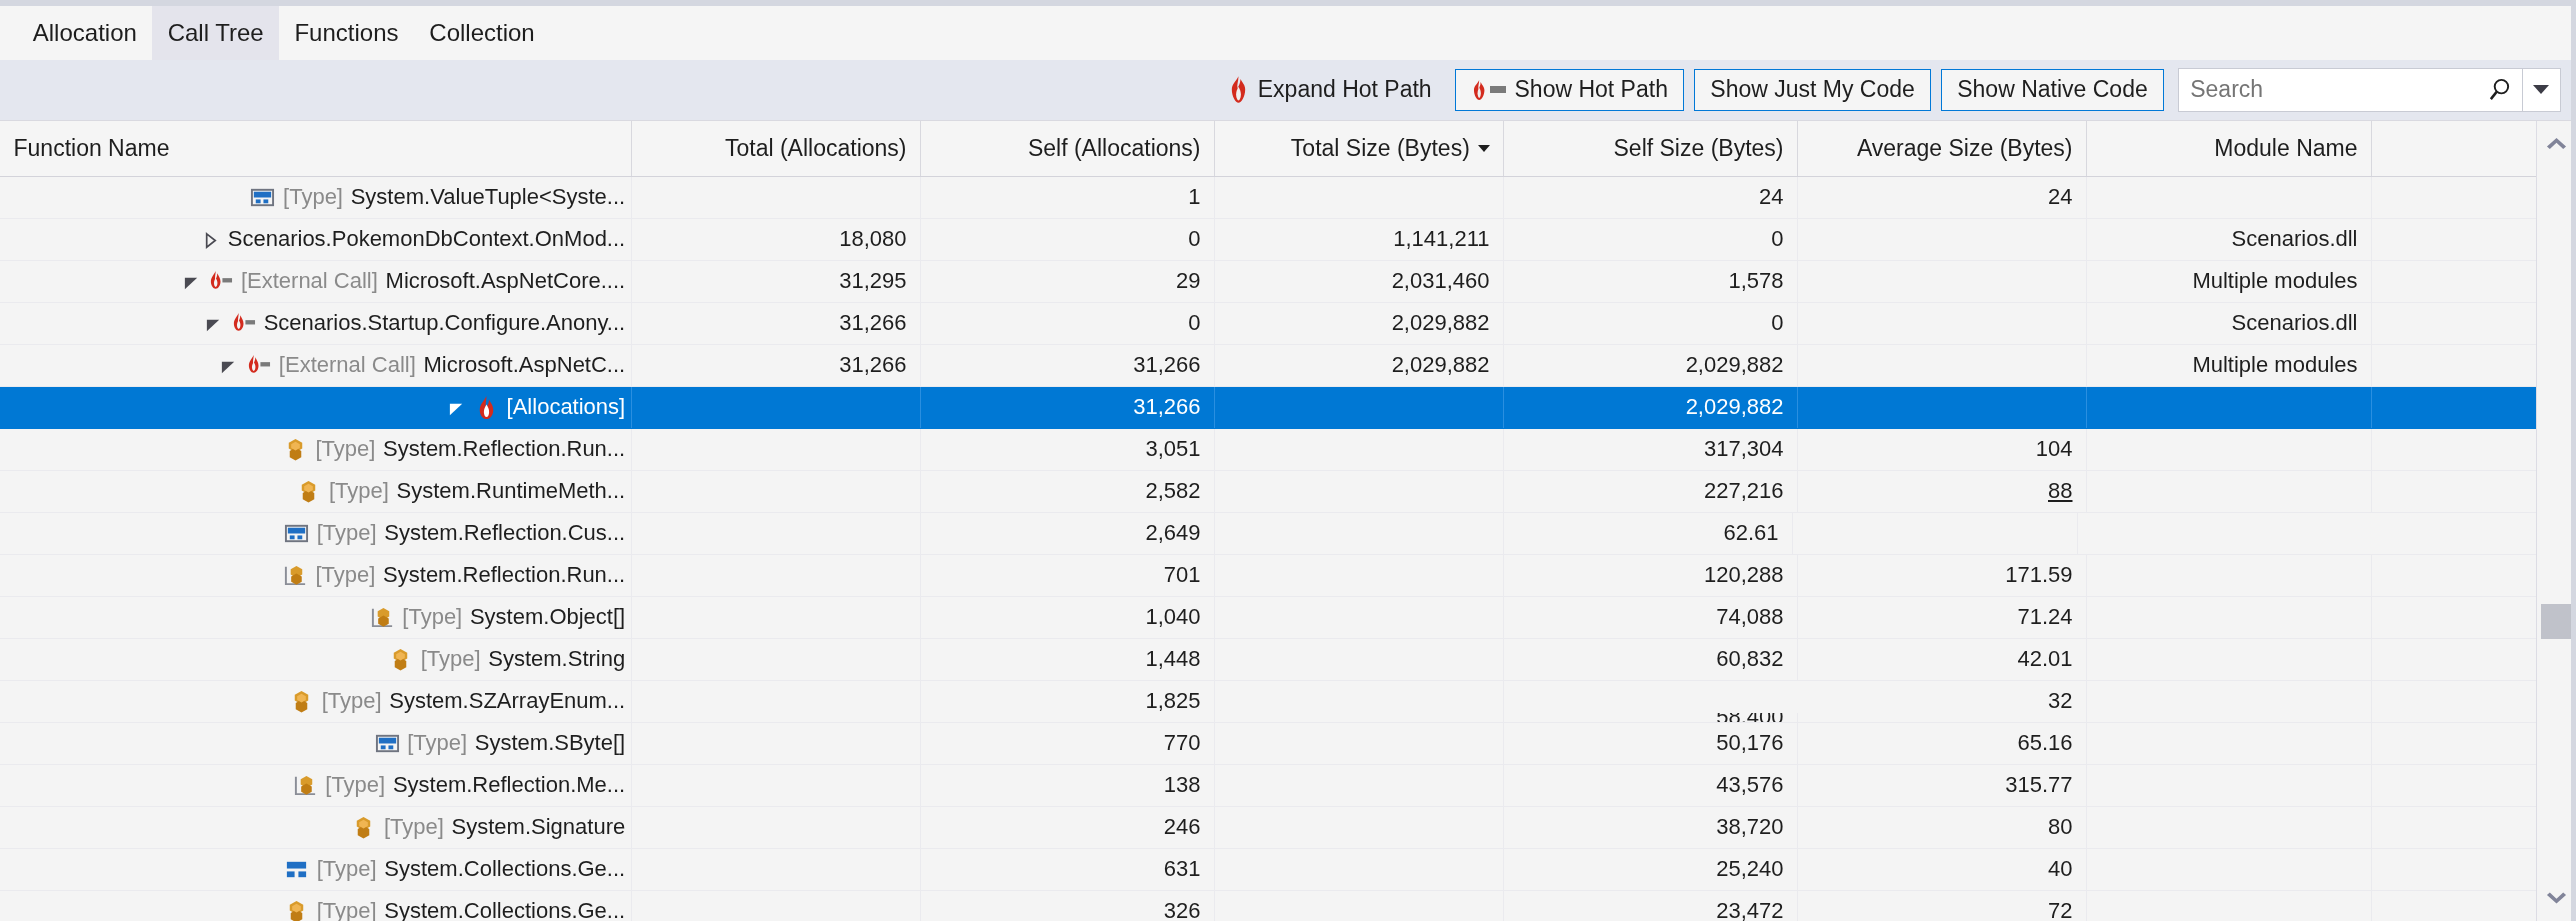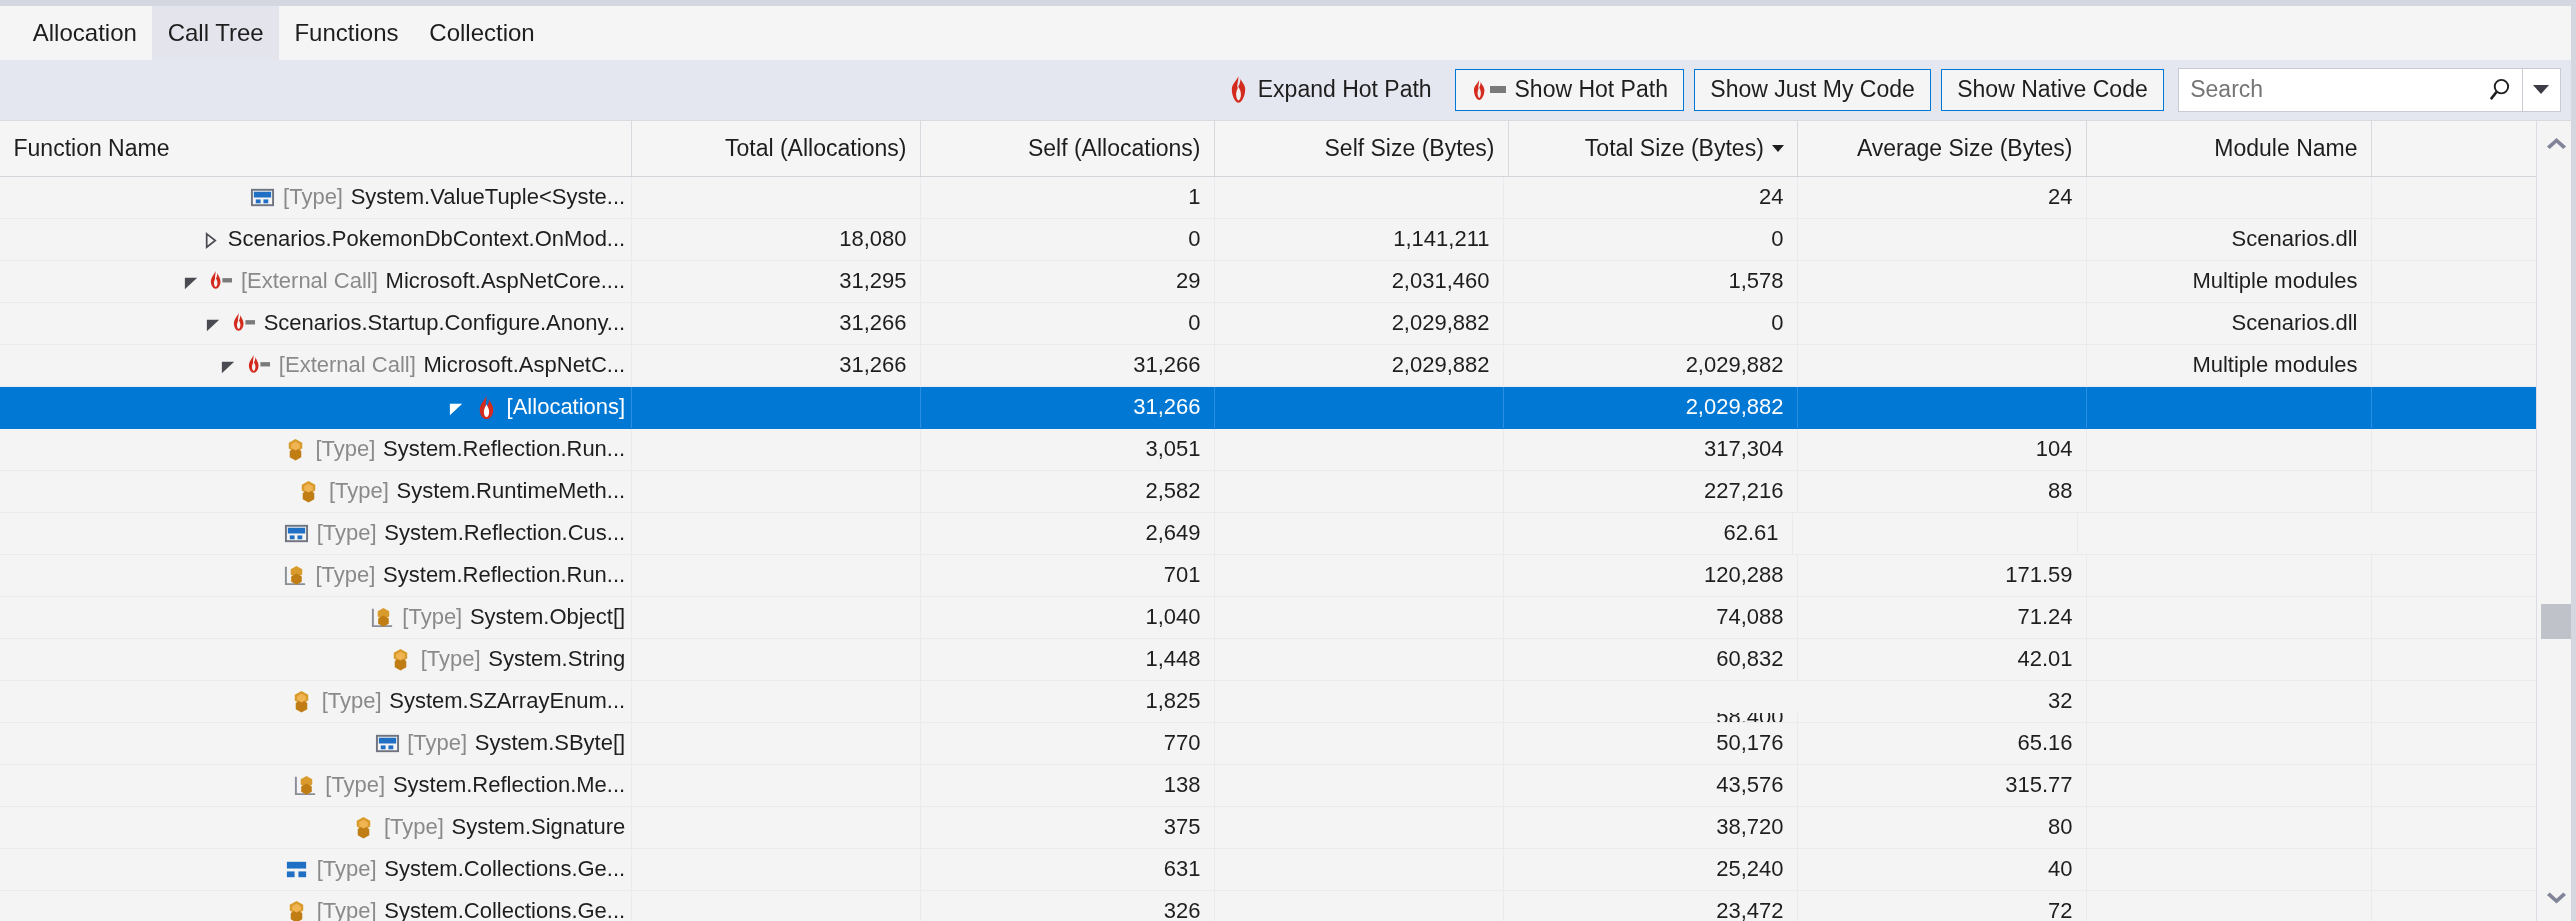--- a/index.html
+++ b/index.html
@@ -382,26 +382,26 @@
       <div class="hdr">
         <div class="hcell" style="width:632px">
           <span>Function Name</span>
         </div>
         <div class="hcell num" style="width:289px">
           <span>Total (Allocations)</span>
         </div>
         <div class="hcell num" style="width:294px">
           <span>Self (Allocations)</span>
         </div>
-        <div class="hcell num" style="width:294px">
-          <span>Self Size (Bytes)</span>
-        </div>
         <div class="hcell num" style="width:289px">
           <span>Total Size (Bytes)</span>
           <span class="sortmark"></span>
+        </div>
+        <div class="hcell num" style="width:294px">
+          <span>Self Size (Bytes)</span>
         </div>
         <div class="hcell num" style="width:289px">
           <span>Average Size (Bytes)</span>
         </div>
         <div class="hcell num last" style="width:285px">
           <span>Module Name</span>
         </div>
         <div class="hcell hfiller"></div>
       </div>
 
@@ -565,21 +565,21 @@
                   <path d="M13 5 L17.5 7.5 L17.5 11.5 L13 14 L8.5 11.5 L8.5 7.5 Z" fill="#f0b552"></path>
                 </svg>
                 <span class="lbl-dim">[Type]</span>
                 <span>System.RuntimeMeth...</span>
               </div>
             </div>
             <div class="cell num" style="width: 289px;"></div>
             <div class="cell num" style="width: 294px;">2,582</div>
             <div class="cell num" style="width: 289px;"></div>
             <div class="cell num" style="width: 294px;">227,216</div>
-            <div class="cell num" style="width: 289px;">88</div>
+            <div class="cell num" style="width: 289px; text-decoration: underline;">88</div>
             <div class="cell num" style="width: 285px;"></div>
             <div class="cell filler"></div>
           </div>
           <div class="row">
             <div class="cell name" style="width: 632px;">
               <div class="nameinner">
                 <span class="exp"></span>
                 <svg class="tglyph" viewBox="0 0 26 26">
                   <rect x="2" y="5" width="22" height="16" fill="none" stroke="#6f7480" stroke-width="2"></rect>
                   <rect x="4" y="7" width="18" height="6" fill="#1f6fc4"></rect>
@@ -731,21 +731,21 @@
                 <svg class="tglyph" viewBox="0 0 26 26">
                   <path d="M13 2 L20 6 L20 12 L13 16 L6 12 L6 6 Z" fill="#d99b2b"></path>
                   <path d="M13 11 L19 14.5 L19 21 L13 24.5 L7 21 L7 14.5 Z" fill="#c07d14"></path>
                   <path d="M13 5 L17.5 7.5 L17.5 11.5 L13 14 L8.5 11.5 L8.5 7.5 Z" fill="#f0b552"></path>
                 </svg>
                 <span class="lbl-dim">[Type]</span>
                 <span>System.Signature</span>
               </div>
             </div>
             <div class="cell num" style="width: 289px;"></div>
-            <div class="cell num" style="width: 294px;">375</div>
+            <div class="cell num" style="width: 294px;">246</div>
             <div class="cell num" style="width: 289px;"></div>
             <div class="cell num" style="width: 294px;">38,720</div>
             <div class="cell num" style="width: 289px;">80</div>
             <div class="cell num" style="width: 285px;"></div>
             <div class="cell filler"></div>
           </div>
           <div class="row">
             <div class="cell name" style="width: 632px;">
               <div class="nameinner">
                 <span class="exp"></span>

